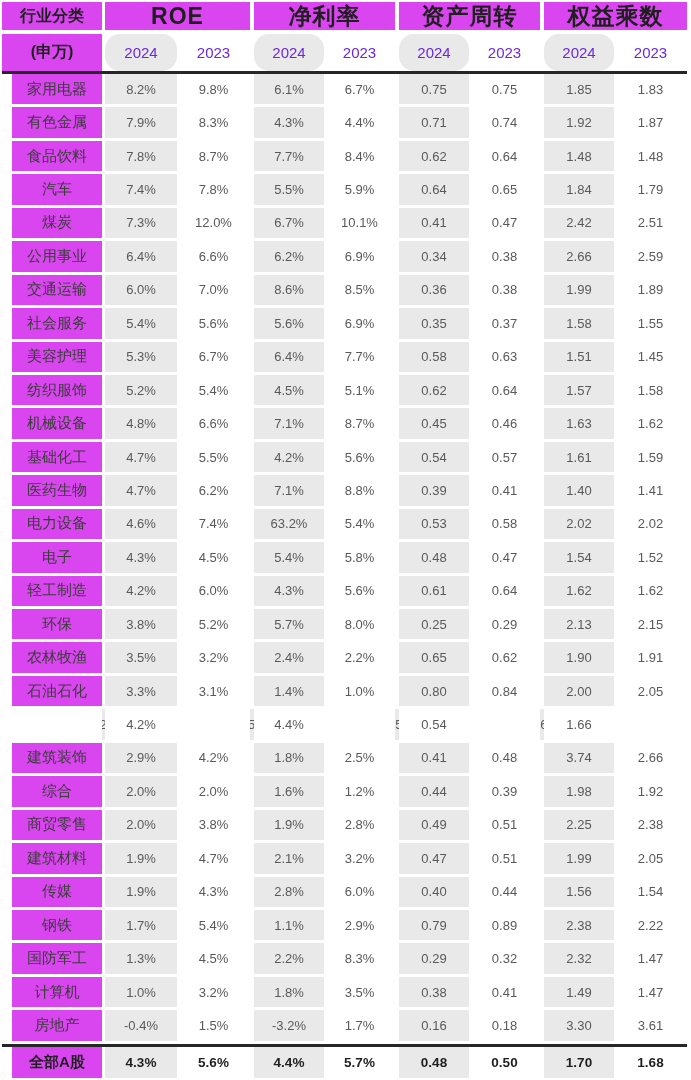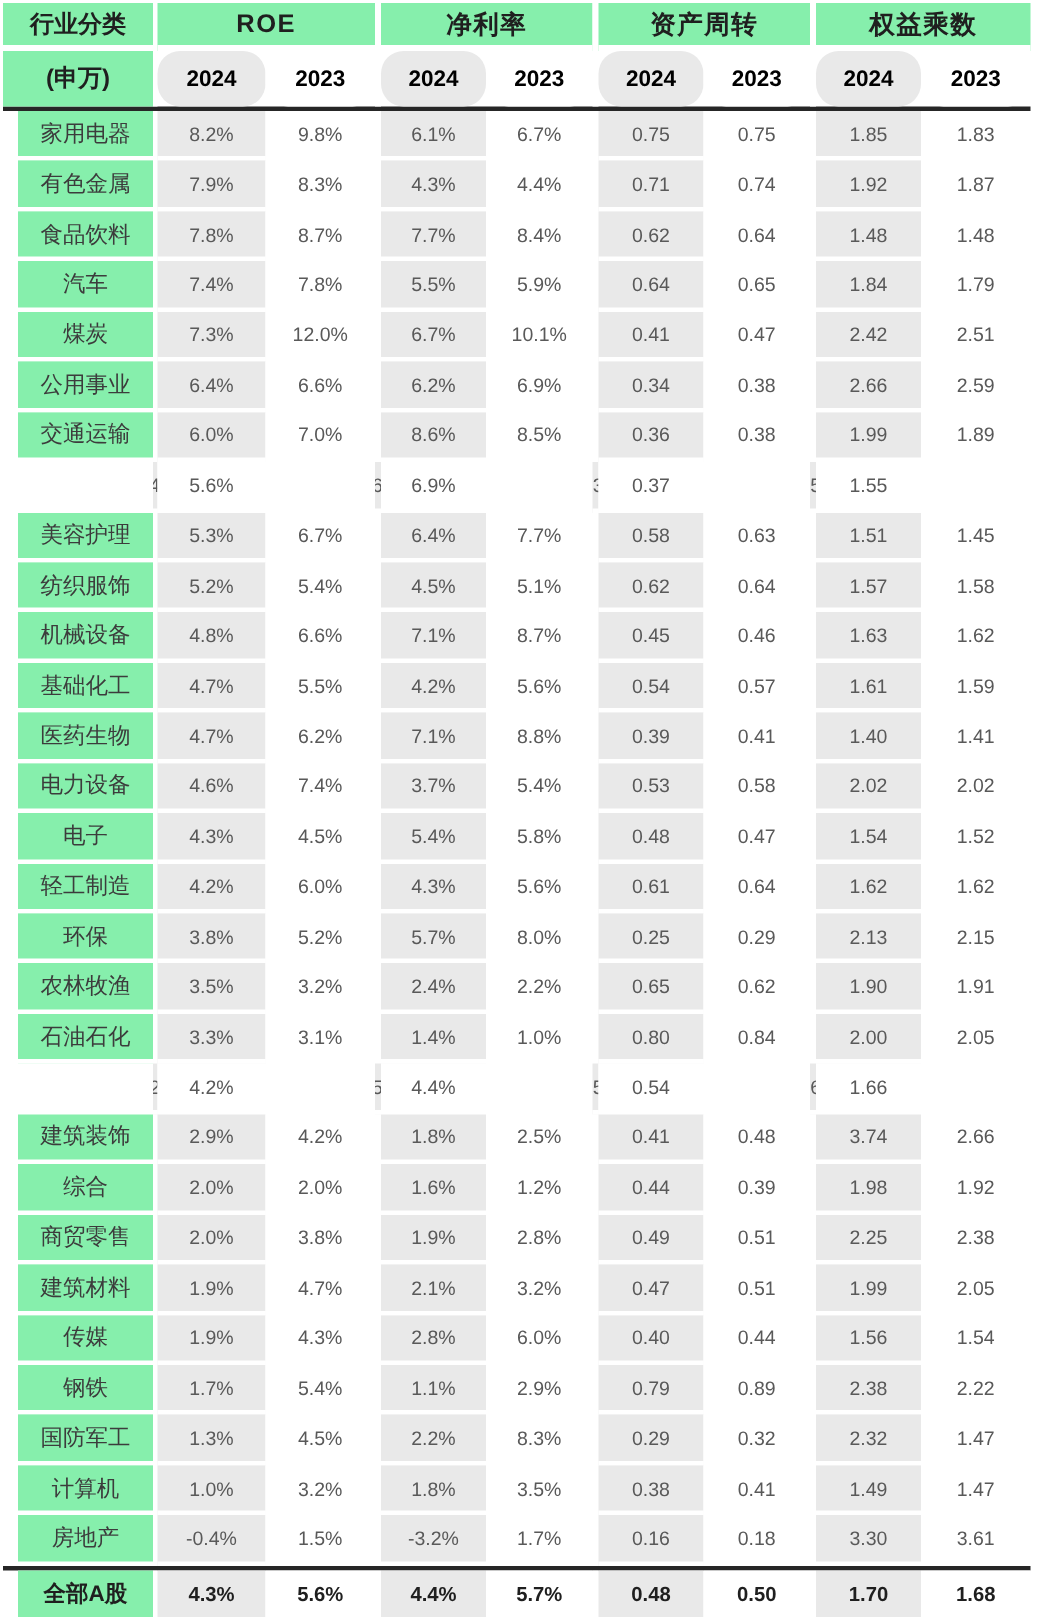--- a/index.html
+++ b/index.html
@@ -11,28 +11,28 @@
   .table{padding:2px 0 0 2px;width:685px;}
   .grid{
     display:grid;
     grid-template-columns:100px 3px 72px 73px 4px 70px 71px 4px 70px 71px 4px 70px 73px;
   }
   .cell{display:flex;align-items:center;justify-content:center;overflow:hidden;}
   .gap{background:#ffffff;}
   
   .hrow1{height:32px;}
   .hrow1 .cell{border-bottom:4px solid #ffffff;}
-  .blue{background:#86efac;}
+  .blue{background:#d946ef;}
   .band{grid-column:span 2;}
-  .grouplabel{font-size:17px;font-weight:bold;color:#1f1f1f;letter-spacing:1px;}
+  .grouplabel{font-size:23px;font-weight:bold;color:#1f1f1f;letter-spacing:1px;}
   
   .hrow2{height:37px;}
   .col2024{background:#E9E9E9;}
   .col2023{background:#ffffff;}
-  .yearlabel{font-size:15px;font-weight:bold;color:#000000;border-radius:15px;}
+  .yearlabel{font-size:15px;font-weight:normal;color:#6d28d9;border-radius:15px;}
   .cornertext{font-size:16px;font-weight:bold;color:#1f1f1f;}
   
   .hline{height:3px;background:#262626;width:685px;}
   
   .drow{height:33.45px;}
   .drow .cell{border-bottom:3px solid #ffffff;}
   .namecell{font-size:15px;color:#3c3c3c;margin-left:10px;}
   .valcell{font-size:13px;color:#595959;}
   
   .trow{height:31px;}
@@ -175,20 +175,21 @@
     <div class="cell col2024 valcell">8.6%</div>
     <div class="cell col2023 valcell">8.5%</div>
     <div class="gap"></div>
     <div class="cell col2024 valcell">0.36</div>
     <div class="cell col2023 valcell">0.38</div>
     <div class="gap"></div>
     <div class="cell col2024 valcell">1.99</div>
     <div class="cell col2023 valcell">1.89</div>
   </div>
       <div class="grid drow">
+    <div class="cell blue namecell">社会服务</div>
     <div class="gap"></div>
     <div class="cell col2024 valcell">5.4%</div>
     <div class="cell col2023 valcell">5.6%</div>
     <div class="gap"></div>
     <div class="cell col2024 valcell">5.6%</div>
     <div class="cell col2023 valcell">6.9%</div>
     <div class="gap"></div>
     <div class="cell col2024 valcell">0.35</div>
     <div class="cell col2023 valcell">0.37</div>
     <div class="gap"></div>
@@ -269,21 +270,21 @@
     <div class="gap"></div>
     <div class="cell col2024 valcell">1.40</div>
     <div class="cell col2023 valcell">1.41</div>
   </div>
       <div class="grid drow">
     <div class="cell blue namecell">电力设备</div>
     <div class="gap"></div>
     <div class="cell col2024 valcell">4.6%</div>
     <div class="cell col2023 valcell">7.4%</div>
     <div class="gap"></div>
-    <div class="cell col2024 valcell">3.7%</div>
+    <div class="cell col2024 valcell">63.2%</div>
     <div class="cell col2023 valcell">5.4%</div>
     <div class="gap"></div>
     <div class="cell col2024 valcell">0.53</div>
     <div class="cell col2023 valcell">0.58</div>
     <div class="gap"></div>
     <div class="cell col2024 valcell">2.02</div>
     <div class="cell col2023 valcell">2.02</div>
   </div>
       <div class="grid drow">
     <div class="cell blue namecell">电子</div>

